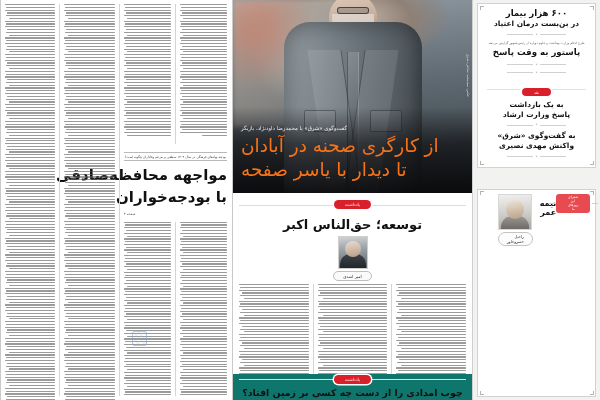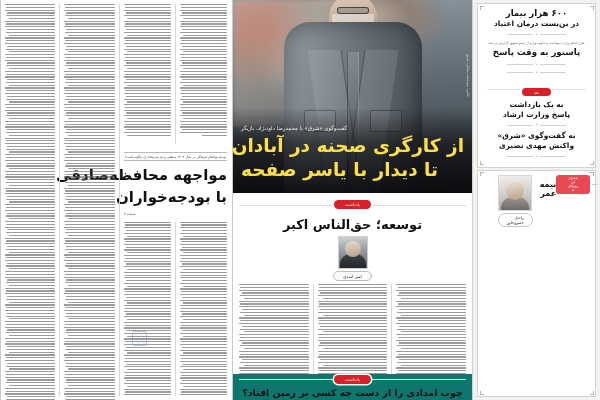--- a/index.html
+++ b/index.html
@@ -142,21 +142,21 @@
     font-size:3.3px; color:#eaeaea; letter-spacing:.2px; opacity:.85;
   }
   .headline-stack{
     position:absolute; left:0; right:0; bottom:12px; padding:0 8px; text-align:left;
   }
   .hl-kicker{
     font-size:5.4px; color:#ededed; margin-bottom:3px; letter-spacing:.1px;
     text-align:left;
   }
   .hl-main{
-    font-size:18.5px; font-weight:bold; color:#fde047; line-height:1.26;
+    font-size:18.5px; font-weight:normal; color:#f97316; line-height:1.26;
     letter-spacing:-.5px; white-space:nowrap; text-align:left;
   }
   .hl-main .l2{ display:block; }
 
   
   .centerlower{
     flex:1; padding:6px 6px 0; display:flex; flex-direction:column; min-height:0;
     position:relative;
   }
   .badge-row{ display:flex; justify-content:center; align-items:center; position:relative; height:11px; }
@@ -203,21 +203,21 @@
     content:""; position:absolute; left:0; right:0; top:50%; height:1px; background:#dcdcda;
   }
   .bt-title{
     font-size:9.4px; font-weight:bold; color:#111; text-align:center; margin-top:3px;
     white-space:nowrap; letter-spacing:-.2px;
   }
 
   
   .leftzone{
     width:128px; height:100%; background:#f2f2f0;
-    padding:3px 4px; display:flex; flex-direction:column; gap:2px;
+    padding:3px 4px; display:flex; flex-direction:column; gap:21px;
     border-left:1px solid #cfcfcd;
   }
   .panel{ background:#fff; border:.8px solid #d2d2d0; padding:4px 5px; position:relative; }
   .corner{ position:absolute; width:4px; height:4px; border:.8px solid #b3b3b1; }
   .corner.tl{ left:1.5px; top:1.5px; border-right:none; border-bottom:none; }
   .corner.tr{ right:1.5px; top:1.5px; border-left:none; border-bottom:none; }
   .corner.bl{ left:1.5px; bottom:1.5px; border-right:none; border-top:none; }
   .corner.br{ right:1.5px; bottom:1.5px; border-left:none; border-top:none; }
 
   .brief{ text-align:center; }

